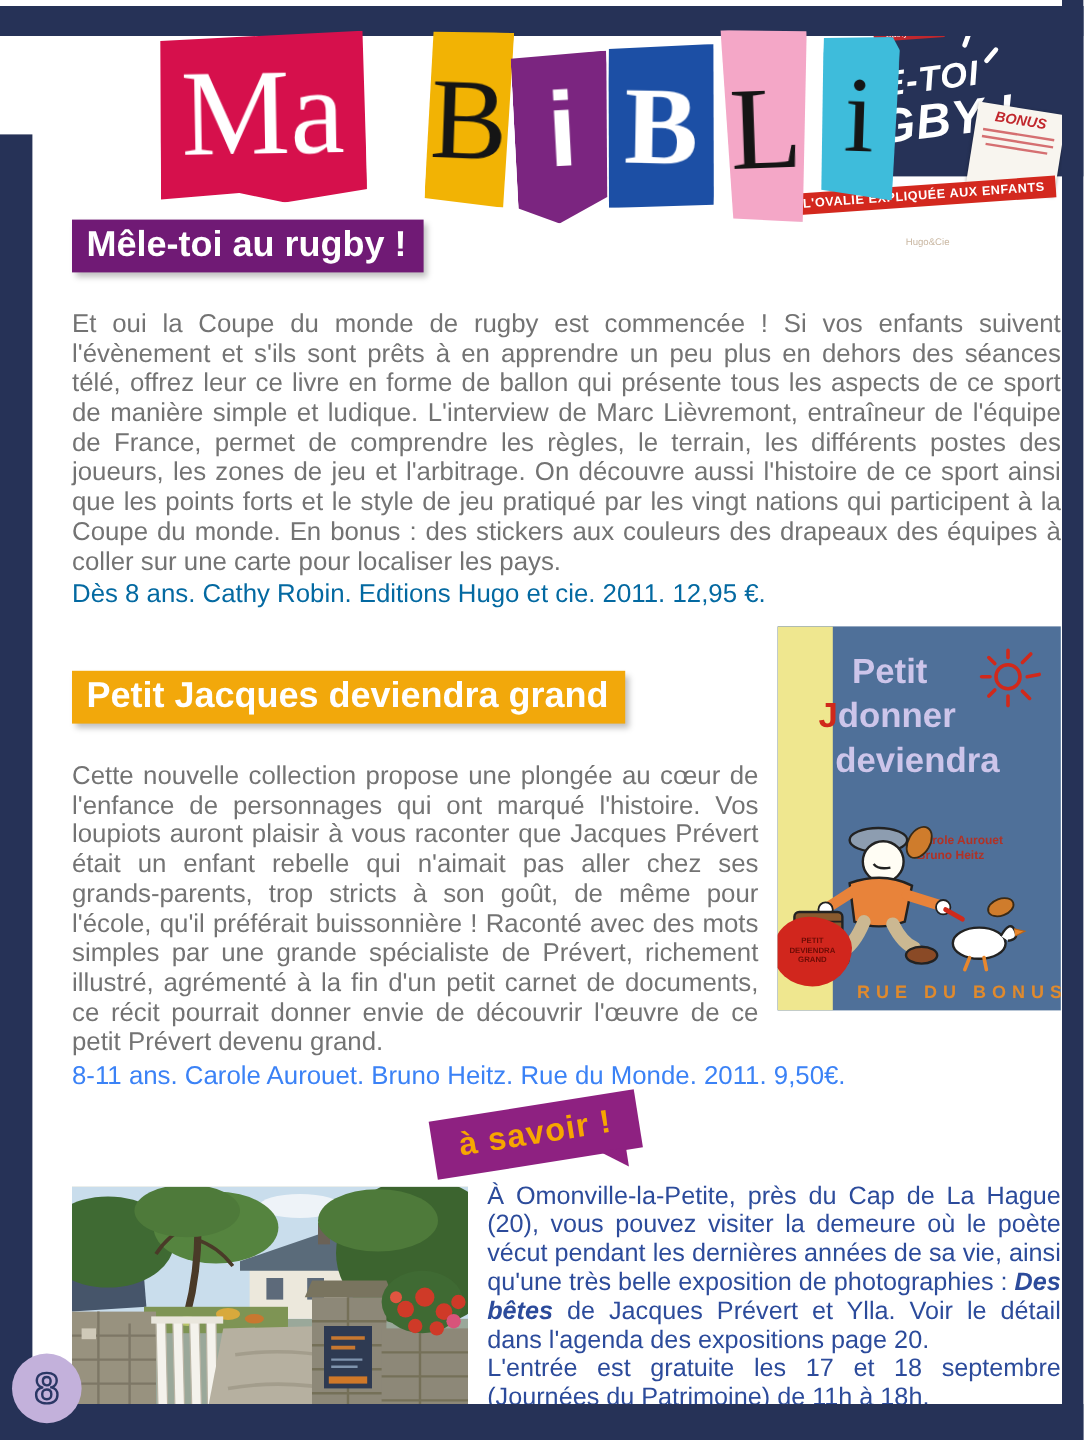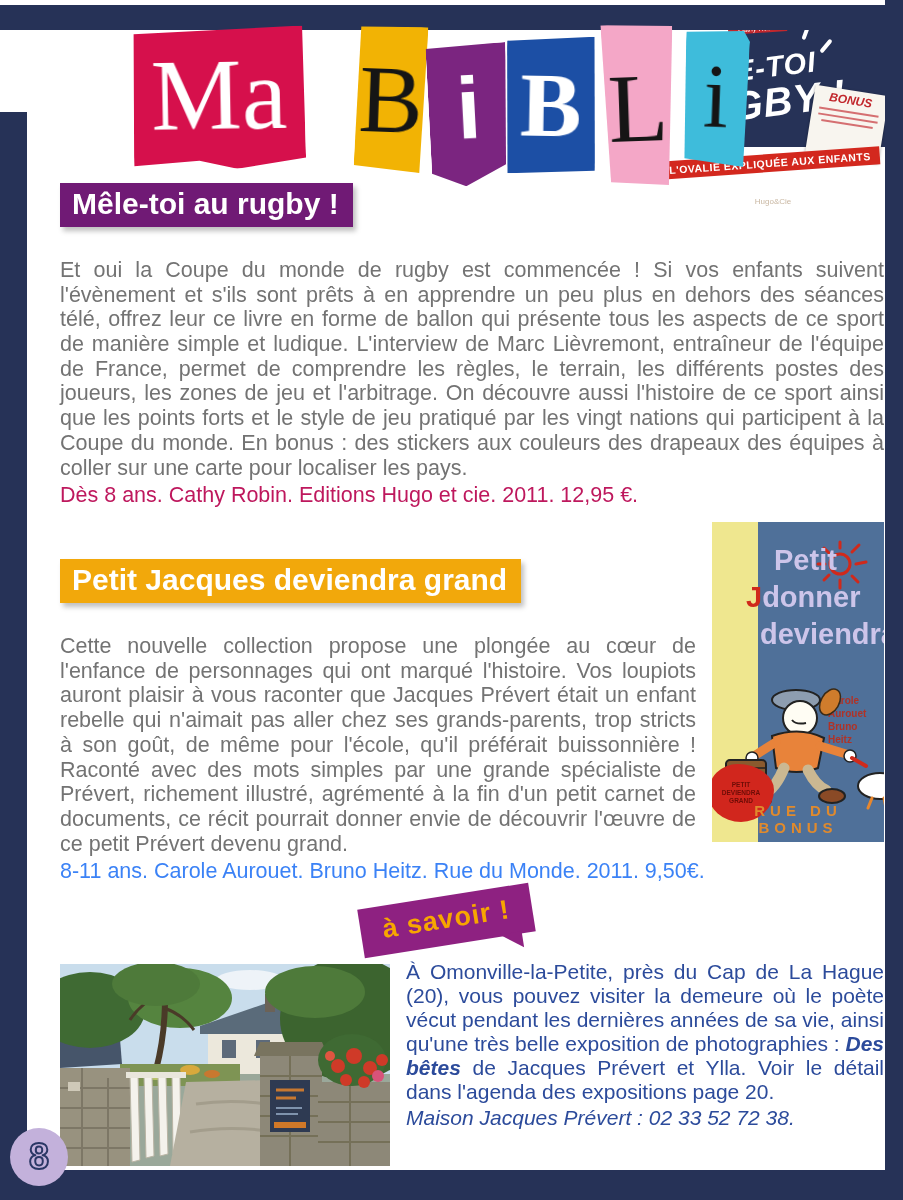--- a/index.html
+++ b/index.html
@@ -36,21 +36,21 @@
   .tb6 span{font-family:"Liberation Serif","DejaVu Serif",serif;font-size:90px;color:#151515;margin-top:-4px;}
 
   
   .content{position:absolute;left:60px;top:0;width:824px;z-index:2;}
   .sec-header{display:inline-block;color:#fff;font-weight:bold;font-size:30px;
               padding:4px 14px 6px 12px;box-shadow:3px 4px 5px rgba(0,0,0,.25);}
   .hdr-cyan{background:#701a75;margin-top:183px;}
   .hdr-yellow{background:#f2a80b;}
   .bodytext{font-size:21.5px;line-height:24.7px;text-align:justify;color:#737373;margin:6px 0 0 0;}
   .credit{font-size:21.5px;margin:3px 0 0 0;}
-  .credit-cyan{color:#be185d;}
+  .credit-cyan{color:#0369a1;}
   .credit-orange{color:#3b82f6;}
 
   
   .ball{float:right;width:250px;height:214px;position:relative;margin:4px -2px 6px 14px;
         shape-outside:ellipse(49% 47% at 50% 49%);}
   .ball-body{position:absolute;inset:0;border-radius:50%;transform:rotate(-5deg);
              background:radial-gradient(ellipse at 45% 38%,#96腐66 0,#8a5f2e 0,#7b5126 45%,#573614 100%);}
   .tick{position:absolute;width:4px;height:16px;background:#fff;border-radius:2px;}
   .ball-ribbon{position:absolute;top:20px;left:92px;background:#c1272d;color:#fff;font-size:7px;
                padding:1px 10px;transform:rotate(-4deg);white-space:nowrap;}
@@ -61,22 +61,22 @@
   .ball-t3{font-size:40px;letter-spacing:1px;}
   .ball-banner{position:absolute;top:150px;left:24px;background:#d3281e;color:#fff;font-size:10.5px;
                font-weight:bold;padding:3px 9px;transform:rotate(-4deg);white-space:nowrap;letter-spacing:.5px;}
   .bonus-card{position:absolute;top:86px;right:2px;width:64px;height:62px;background:#f8f5ef;
               transform:rotate(9deg);box-shadow:0 1px 3px rgba(0,0,0,.35);padding:3px 5px;text-align:center;}
   .bonus-title{color:#c1272d;font-weight:bold;font-style:italic;font-size:12px;}
   .bonus-line{height:2px;background:#c1272d;opacity:.65;margin:4px 2px;}
   .ball-pub{position:absolute;bottom:12px;left:50%;transform:translateX(-50%);color:#c9b7a2;font-size:8px;margin-left:12px;}
 
   
-  .jcover{float:right;width:172px;height:320px;position:relative;margin:-12px 0 8px 16px;
-          background:#4f7099;overflow:hidden;}
+  .jcover{float:right;width:200px;height:320px;position:relative;margin:-12px 0 8px 16px;
+          background:#4f7099;overflow:hidden;padding-left:36px;}
   .jstrip{position:absolute;left:0;top:0;width:46px;height:100%;background:#efe78f;}
   .jtitle{position:absolute;top:20px;left:0;width:100%;font-weight:bold;font-size:29px;
           color:#cdc5ea;line-height:37px;}
   .jl1{margin-left:62px;}.jl2{margin-left:34px;}.jl3{margin-left:48px;}.jl4{margin-left:48px;}
   .jred{color:#d0291b;}
   .jsun{position:absolute;top:14px;right:10px;}
   .jauthors{position:absolute;top:172px;left:116px;font-size:10px;font-weight:bold;color:#b03226;line-height:13px;}
   .jart{position:absolute;left:0;bottom:26px;}
   .jpub{position:absolute;bottom:6px;width:100%;text-align:center;color:#e08a2d;font-weight:bold;
         font-size:15px;letter-spacing:5px;}
@@ -285,20 +285,21 @@
               <circle cx="304" cy="118" r="6"></circle>
               <circle cx="322" cy="96" r="6"></circle>
           </g>
           <circle cx="318" cy="112" r="6" fill="#d8537a"></circle>
           <circle cx="270" cy="92" r="5" fill="#e05540"></circle>
         </svg>
       </div>
       <div class="caption">Maison Jacques Prévert © Cg 50.</div>
     </div>
     <p><span>À Omonville-la-Petite, près du Cap de La Hague (20), vous pouvez visiter la demeure où le poète vécut pendant les dernières années de sa vie, ainsi qu'une très belle exposition de photographies : </span><span class="boldit">Des bêtes</span><span> de Jacques Prévert et Ylla. Voir le détail dans l'agenda des expositions page 20.</span></p>
+    <p>L'entrée est gratuite les 17 et 18 septembre (Journées du Patrimoine) de 11h à 18h.</p>
     <p class="phone">Maison Jacques Prévert : 02 33 52 72 38.</p>
     <div class="clear"></div>
   </section>
 
 </div>
 
 <div class="pagenum">
   <span>8</span>
 </div>
 

